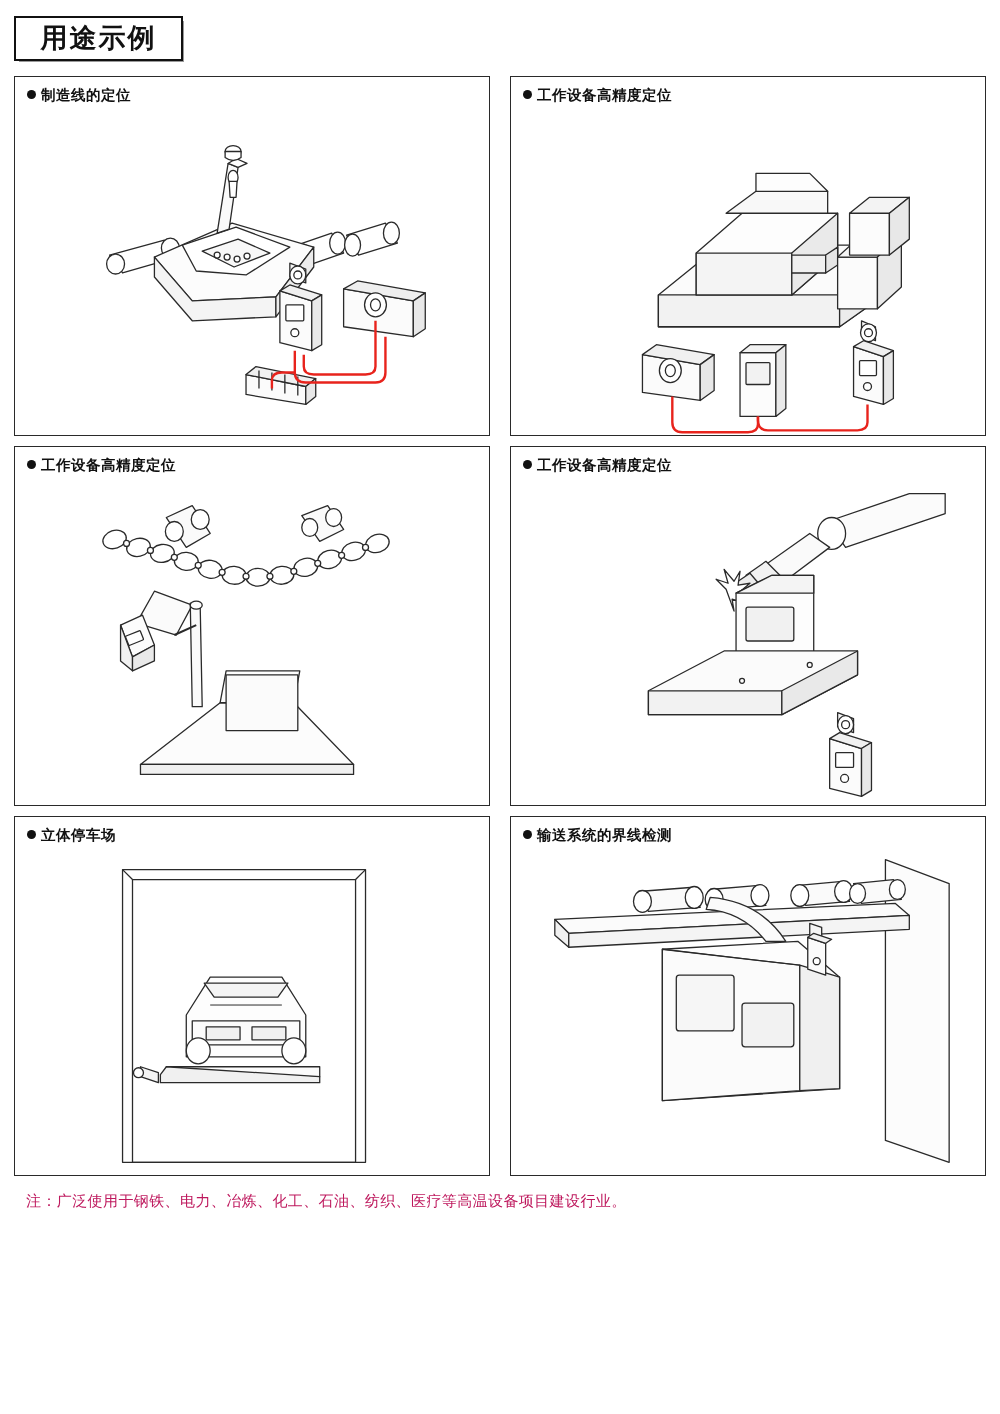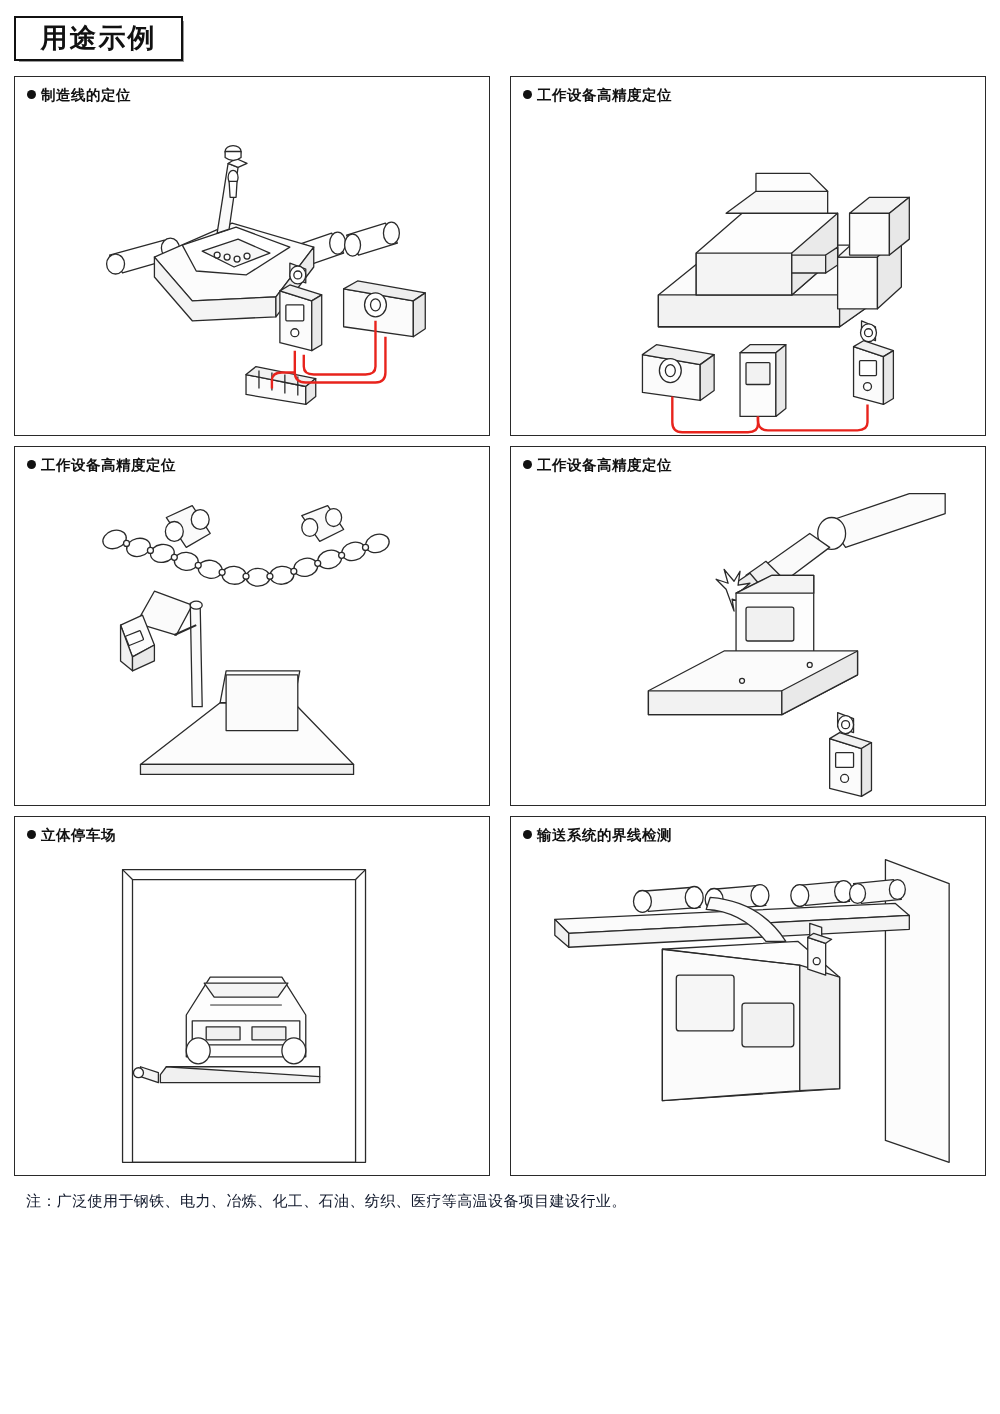--- a/index.html
+++ b/index.html
@@ -106,21 +106,21 @@
     height: calc(100% - 28px);
   }
   .art svg { display: block; width: 100%; height: 100%; }
 
   
   .footnote {
     position: absolute;
     left: 26px;
     top: 1192px;
     font-size: 15px;
-    color: #0f172a;
+    color: #be185d;
     letter-spacing: 0.4px;
   }
 </style>
 </head>
 <body>
 
 <div class="page">
 
   <div class="title-wrap">
     <div class="title-shadow"></div>

